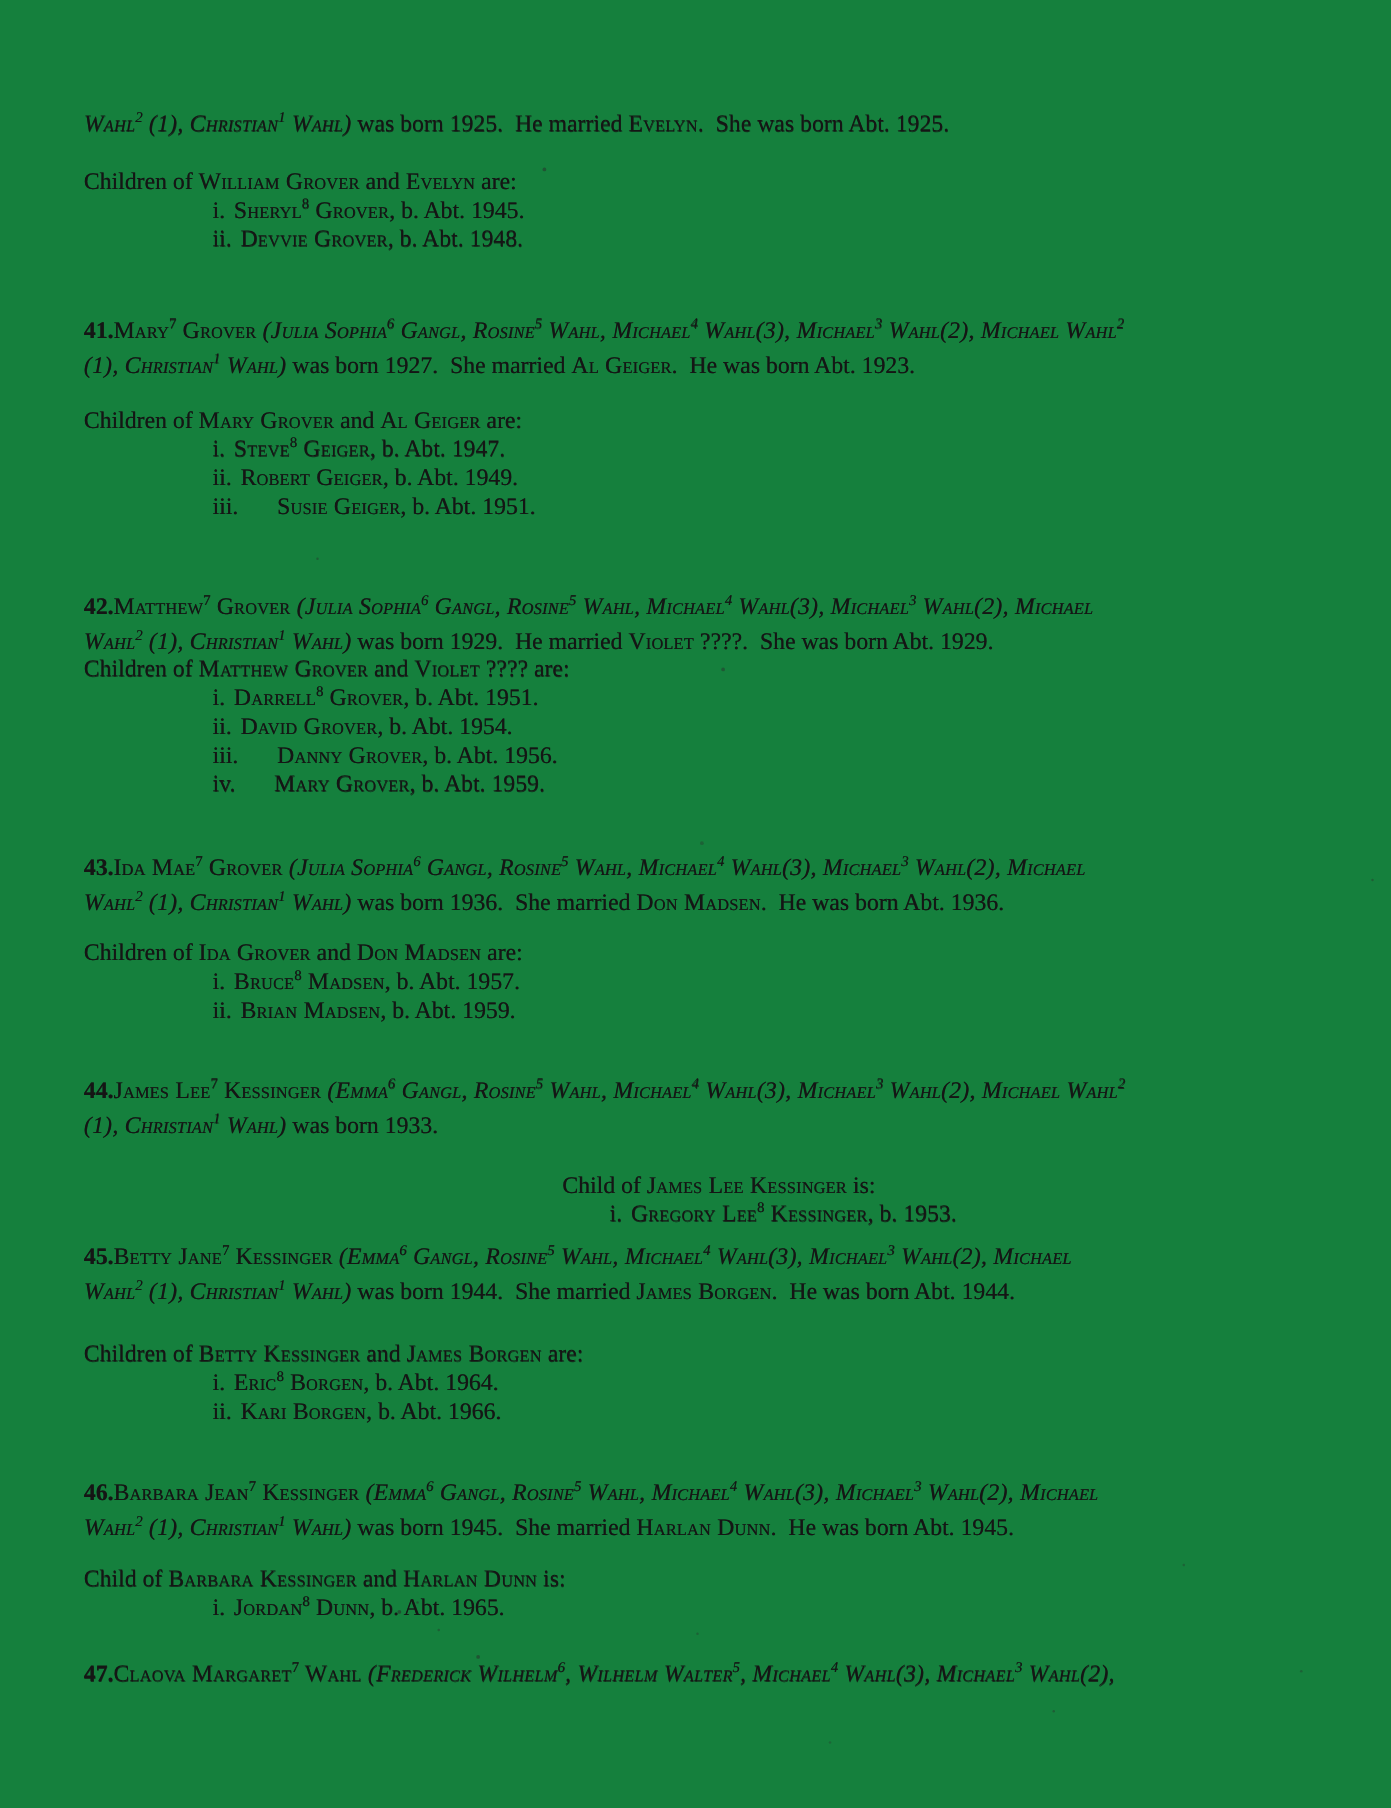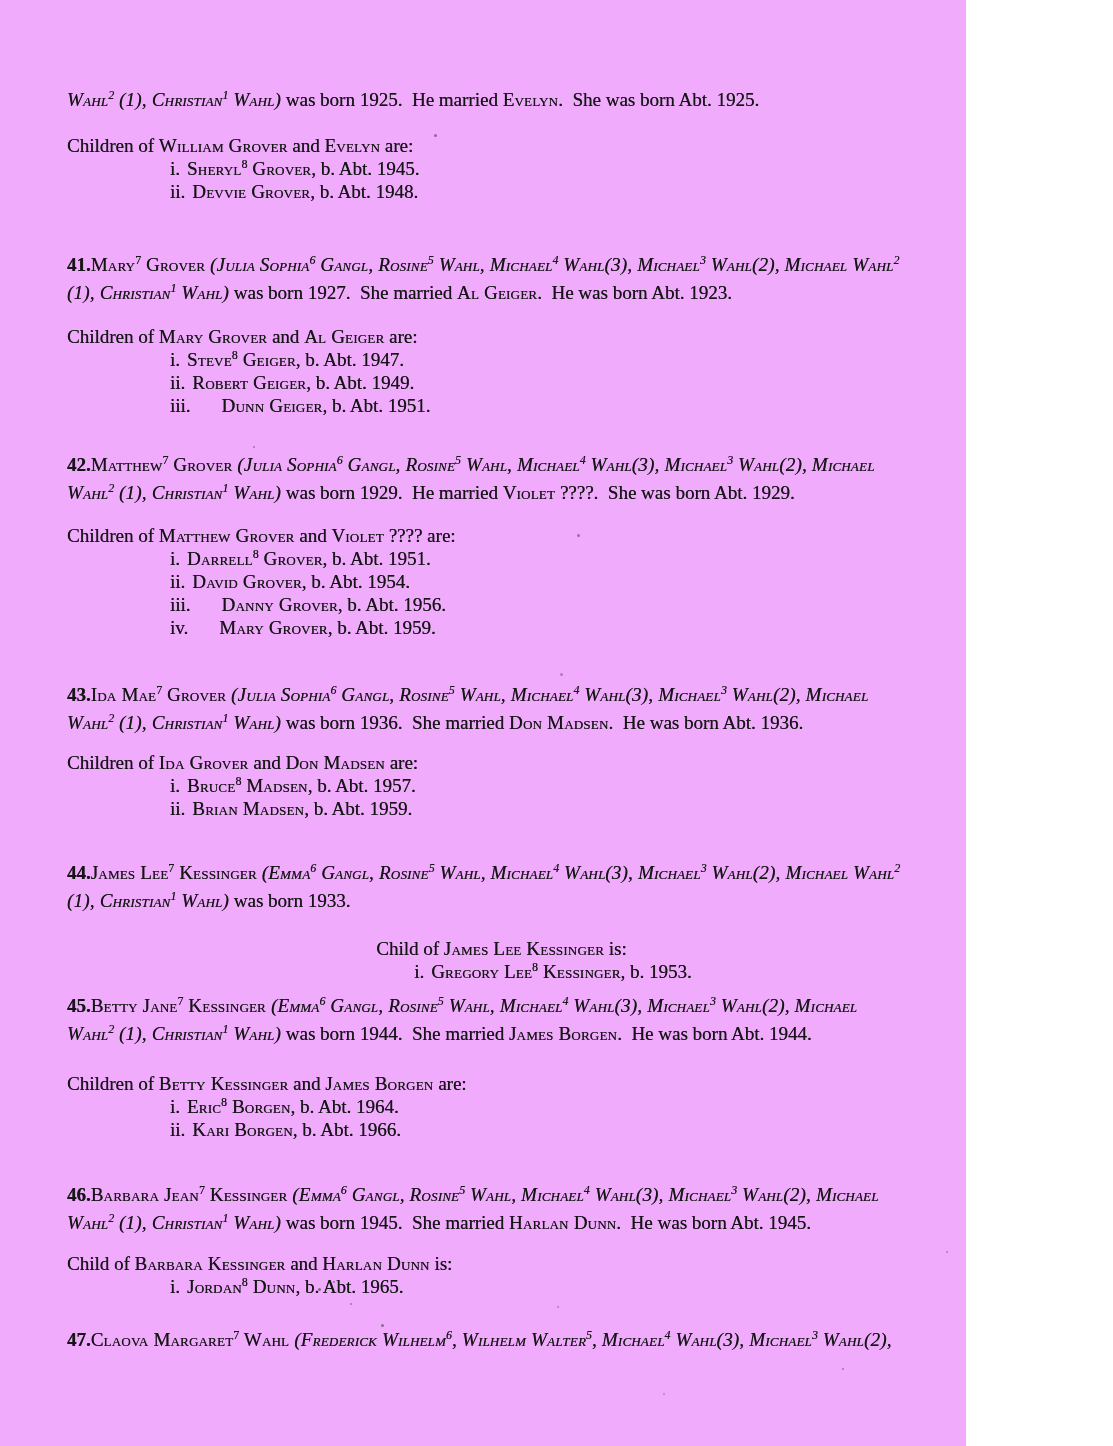--- a/index.html
+++ b/index.html
@@ -2,23 +2,23 @@
 <html><head>
 <meta charset="utf-8">
 <style>
   html, body {
     margin: 0;
     padding: 0;
     background: #ffffff;
   }
   .page {
     position: relative;
-    width: 966px;
+    width: 1113px;
     height: 1446px;
-    background: #f0abfc;
+    background: #15803d;
     overflow: hidden;
     font-family: "Liberation Serif", serif;
     color: #151515;
     text-shadow: 0.25px 0.25px 0.5px rgba(20,20,20,0.75);
   }
   .section {
     position: absolute;
     left: 67px;
     right: 30px;
   }
@@ -76,23 +76,23 @@
       <div class="line item"><span class="num">ii.</span><span class="t-sc">Devvie Grover</span><span class="t-p">, b. Abt. 1948.</span></div>
     </div>
     <div class="section entry" style="top: 251px;">
       <div class="line"><span class="entry-num">41.</span><span class="t-sc">Mary</span><sup class="t-sup">7</sup><span class="t-sc"> Grover </span><span class="t-isc">(Julia Sophia</span><sup class="t-sup t-i">6</sup><span class="t-isc"> Gangl, Rosine</span><sup class="t-sup t-i">5</sup><span class="t-isc"> Wahl, Michael</span><sup class="t-sup t-i">4</sup><span class="t-isc"> Wahl(3), Michael</span><sup class="t-sup t-i">3</sup><span class="t-isc"> Wahl(2), Michael Wahl</span><sup class="t-sup t-i">2</sup></div>
       <div class="line"><span class="t-isc">(1), Christian</span><sup class="t-sup t-i">1</sup><span class="t-isc"> Wahl)</span><span class="t-p"> was born 1927.  She married </span><span class="t-sc">Al Geiger</span><span class="t-p">.  He was born Abt. 1923.</span></div>
     </div>
     <div class="section children" style="top: 325px;">
       <div class="line heading"><span class="t-p">Children of </span><span class="t-sc">Mary Grover</span><span class="t-p"> and </span><span class="t-sc">Al Geiger</span><span class="t-p"> are:</span></div>
       <div class="line item"><span class="num">i.</span><span class="t-sc">Steve</span><sup class="t-sup">8</sup><span class="t-sc"> Geiger</span><span class="t-p">, b. Abt. 1947.</span></div>
       <div class="line item"><span class="num">ii.</span><span class="t-sc">Robert Geiger</span><span class="t-p">, b. Abt. 1949.</span></div>
-      <div class="line item"><span class="num">iii.</span><span class="gap"></span><span class="t-sc">Dunn Geiger</span><span class="t-p">, b. Abt. 1951.</span></div>
+      <div class="line item"><span class="num">iii.</span><span class="gap"></span><span class="t-sc">Susie Geiger</span><span class="t-p">, b. Abt. 1951.</span></div>
     </div>
-    <div class="section entry" style="top: 451px; font-family: Liberation Serif, serif;">
+    <div class="section entry" style="top: 472px; font-family: Liberation Serif, serif;">
       <div class="line"><span class="entry-num">42.</span><span class="t-sc">Matthew</span><sup class="t-sup">7</sup><span class="t-sc"> Grover </span><span class="t-isc">(Julia Sophia</span><sup class="t-sup t-i">6</sup><span class="t-isc"> Gangl, Rosine</span><sup class="t-sup t-i">5</sup><span class="t-isc"> Wahl, Michael</span><sup class="t-sup t-i">4</sup><span class="t-isc"> Wahl(3), Michael</span><sup class="t-sup t-i">3</sup><span class="t-isc"> Wahl(2), Michael</span></div>
       <div class="line"><span class="t-isc">Wahl</span><sup class="t-sup t-i">2</sup><span class="t-isc"> (1), Christian</span><sup class="t-sup t-i">1</sup><span class="t-isc"> Wahl)</span><span class="t-p"> was born 1929.  He married </span><span class="t-sc">Violet</span><span class="t-p"> ????.  She was born Abt. 1929.</span></div>
     </div>
     <div class="section children" style="top: 524px;">
       <div class="line heading"><span class="t-p">Children of </span><span class="t-sc">Matthew Grover</span><span class="t-p"> and </span><span class="t-sc">Violet</span><span class="t-p"> ???? are:</span></div>
       <div class="line item"><span class="num">i.</span><span class="t-sc">Darrell</span><sup class="t-sup">8</sup><span class="t-sc"> Grover</span><span class="t-p">, b. Abt. 1951.</span></div>
       <div class="line item"><span class="num">ii.</span><span class="t-sc">David Grover</span><span class="t-p">, b. Abt. 1954.</span></div>
       <div class="line item"><span class="num">iii.</span><span class="gap"></span><span class="t-sc">Danny Grover</span><span class="t-p">, b. Abt. 1956.</span></div>
       <div class="line item"><span class="num">iv.</span><span class="gap"></span><span class="t-sc">Mary Grover</span><span class="t-p">, b. Abt. 1959.</span></div>
     </div>

